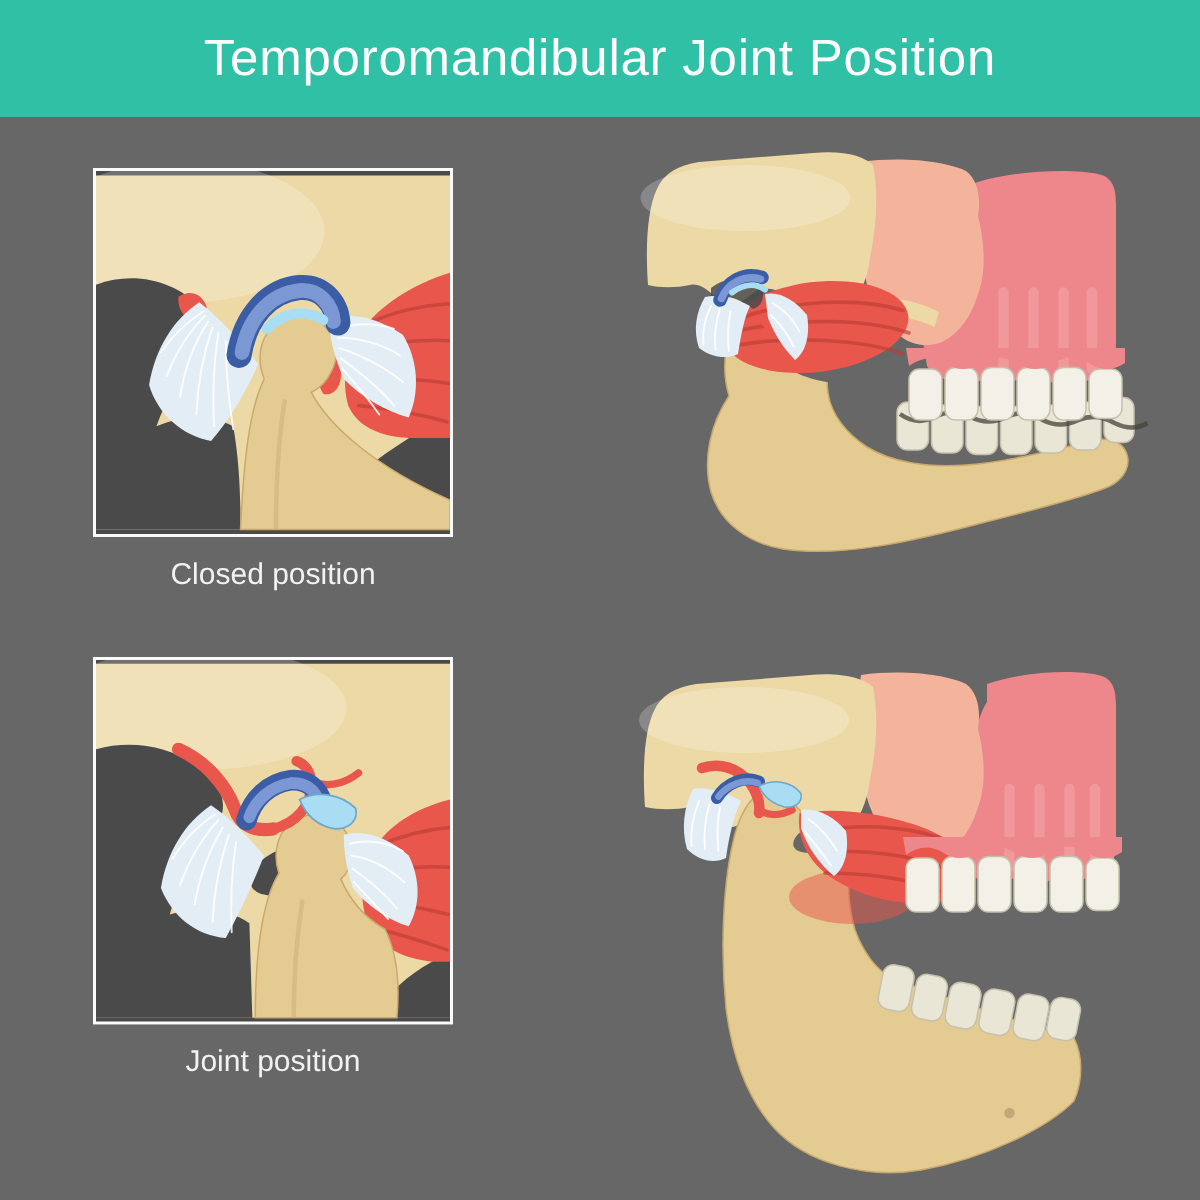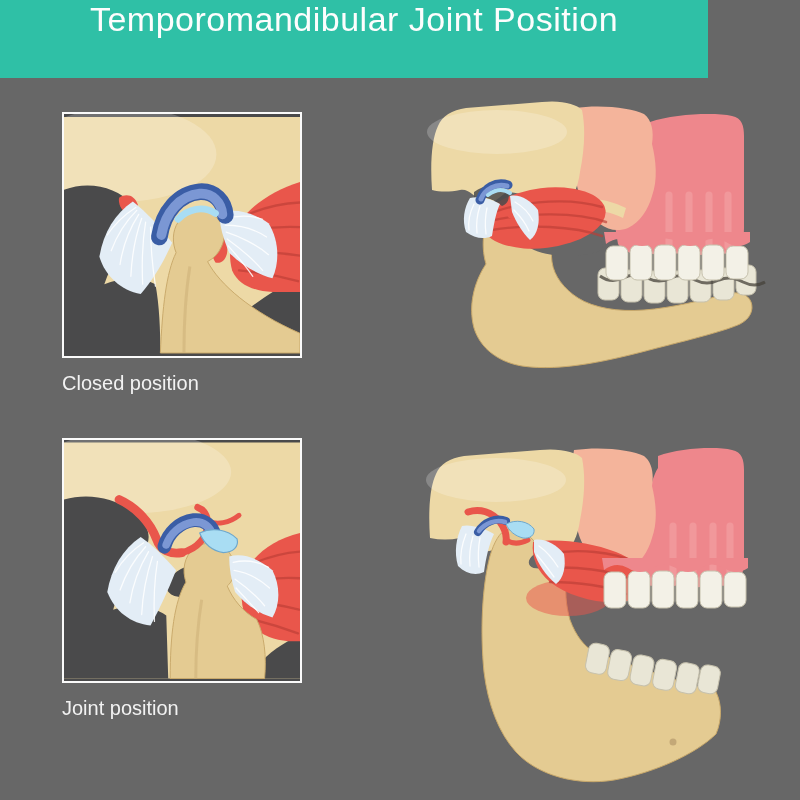--- a/index.html
+++ b/index.html
@@ -7,29 +7,29 @@
     --bone:#edd9a6; --bone-deep:#e4cb92; --bone-line:#c9a96b;
     --pink:#ee878c; --pink-light:#f5a9ab; --salmon:#f4b49b;
     --muscle:#e9564b; --muscle-dark:#bc3d35;
     --disc-navy:#3a5da5; --disc-blue:#7b97d4; --disc-light:#a9ddf3;
     --ligament:#e3edf6; --tooth:#f3f1e7; --tooth-shade:#e9e6d6; --tooth-line:#c6c1ad;
     --text:#f2f2f2;
   }
   *{margin:0;padding:0;box-sizing:border-box}
   html,body{width:800px;height:800px;overflow:hidden}
   body{background:var(--bg);font-family:"Liberation Sans",sans-serif;position:relative}
-  .banner{position:absolute;left:0;top:0;width:708px;height:78px;background:var(--teal);
-    display:flex;align-items:flex-start;justify-content:center}
+  .banner{position:absolute;left:0;top:0;width:800px;height:78px;background:var(--teal);
+    display:flex;align-items:center;justify-content:center}
   .banner h1{color:#fdfdfd;font-size:34px;font-weight:400;letter-spacing:.5px}
   .panel{position:absolute;width:240px;background:var(--inset-dark);
     border:2px solid var(--panel-border)}
   .panel svg{display:block;width:100%;height:100%}
   #panel-closed{left:62px;top:112px;height:246px}
   #panel-open{left:62px;top:438px;height:245px}
-  .panel-label{position:absolute;left:62px;width:240px;text-align:left;
+  .panel-label{position:absolute;left:62px;width:240px;text-align:center;
     color:var(--text);font-size:20px}
   #label-closed{top:372px}
   #label-open{top:697px}
   .skull{position:absolute}
   #skull-closed{left:422px;top:100px;width:375px;height:285px}
   #skull-open{left:418px;top:436px;width:375px;height:364px}
   
   .f-bone{fill:var(--bone)} .f-bone2{fill:var(--bone-deep);stroke:var(--bone-line);stroke-width:1}
   .f-dark{fill:var(--inset-dark)} .f-bg{fill:var(--bg)}
   .f-muscle{fill:var(--muscle)} .f-lig{fill:var(--ligament)}

